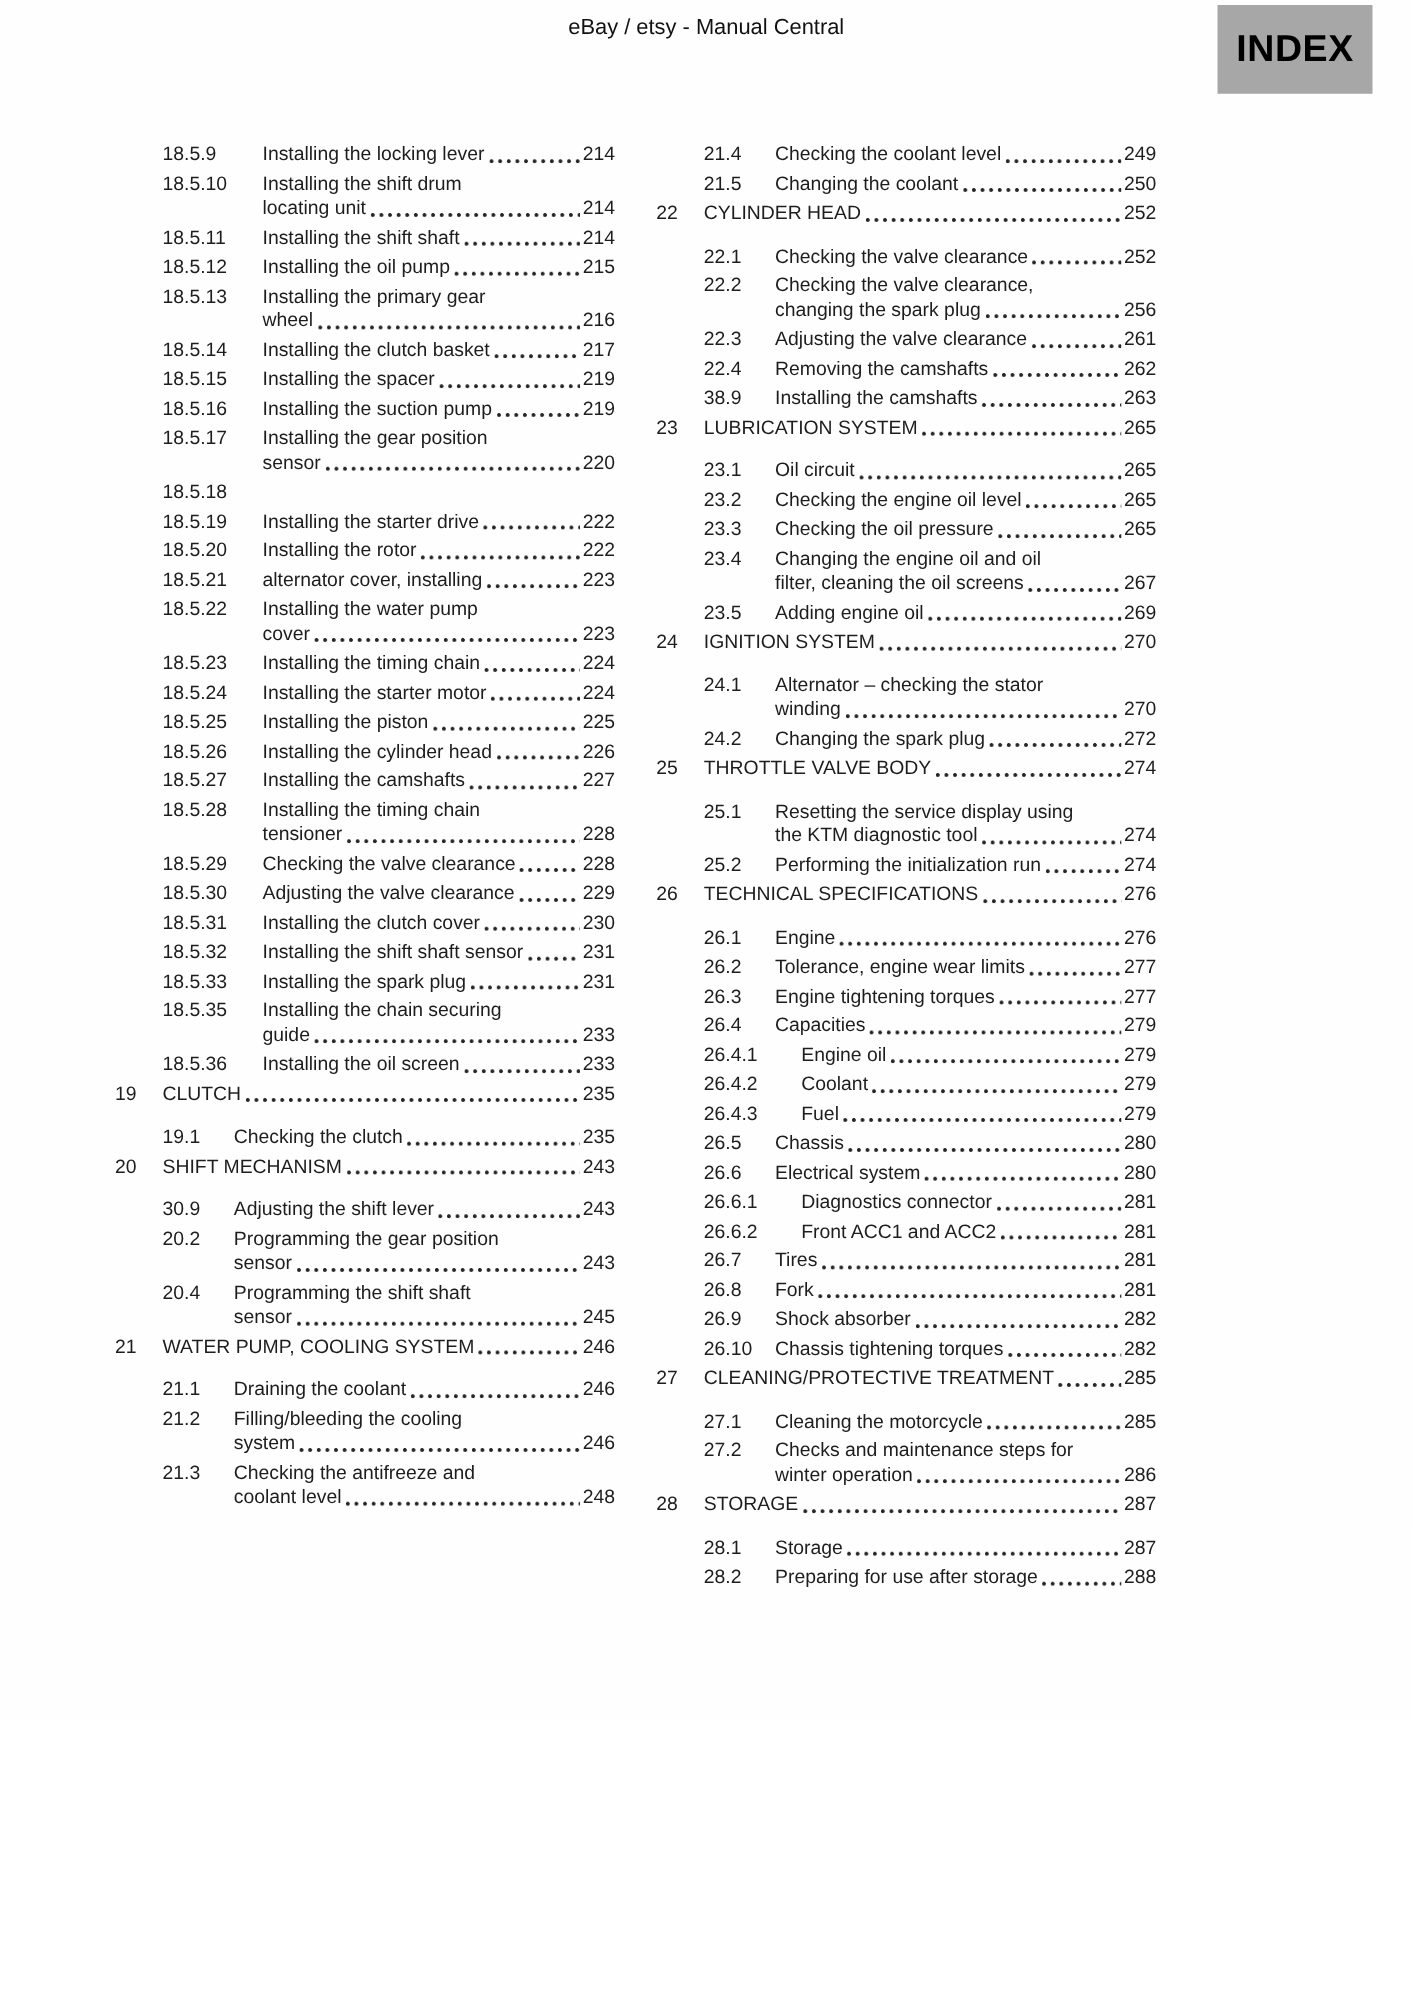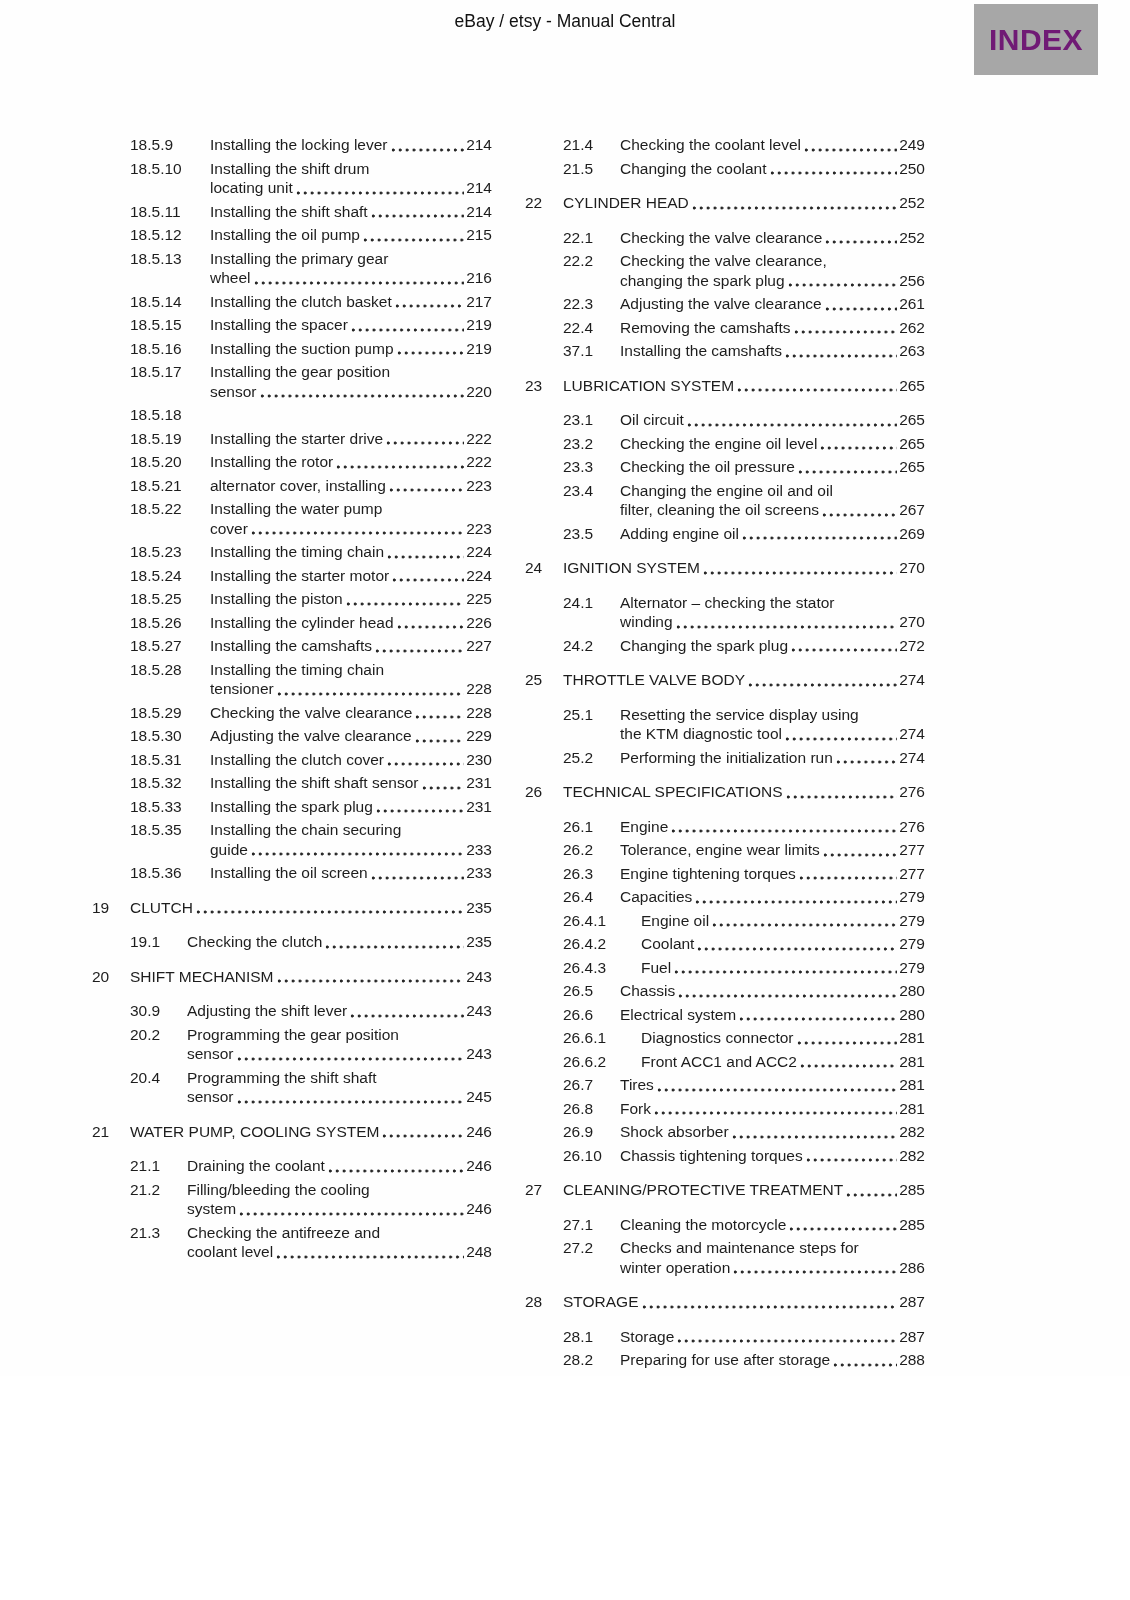--- a/index.html
+++ b/index.html
@@ -21,32 +21,32 @@
     font-size: 17.5px;
     color: #111;
   }
   .index-badge {
     position: absolute;
     top: 4px; right: 32px;
     width: 124px; height: 71px;
     background: #a7a7a7;
     display: flex; align-items: center; justify-content: center;
     font-weight: bold; font-size: 30px; letter-spacing: 0.5px;
-    color: #701a75;
+    color: #000000;
   }
   .toc {
     position: absolute;
-    left: 92px; top: 135px; width: 833px;
+    left: 92px; top: 114px; width: 833px;
     display: flex; justify-content: space-between;
     font-size: 15.5px;
   }
   .col { width: 400px; display: flex; flex-direction: column; }
   .entry { display: flex; margin-bottom: 4px; line-height: 19.5px; }
   .entry .num { flex: 0 0 auto; }
-  .lv1 { margin-top: 11px; margin-bottom: 15px; }
+  .lv1 { margin-bottom: 15px; }
   .lv1 .num { width: 38px; }
   .lv2, .lv3, .lv4 { padding-left: 38px; }
   .lv2 .num { width: 57px; }
   .lv3 .num { width: 80px; }
   .lv4 .num { width: 78px; }
   .body { flex: 1 1 auto; min-width: 0; }
   .line { display: flex; }
   .line .t { white-space: nowrap; }
   .leader {
     flex: 1 1 auto;
@@ -553,21 +553,21 @@
           <span class="num">22.4</span>
           <div class="body">
             <div class="line">
               <span class="t">Removing the camshafts</span>
               <span class="leader"></span>
               <span class="pg">262</span>
             </div>
           </div>
         </div>
         <div class="entry lv2">
-          <span class="num">37.1</span>
+          <span class="num">38.9</span>
           <div class="body">
             <div class="line">
               <span class="t">Installing the camshafts</span>
               <span class="leader"></span>
               <span class="pg">263</span>
             </div>
           </div>
         </div>
         <div class="entry lv1">
           <span class="num">23</span>

